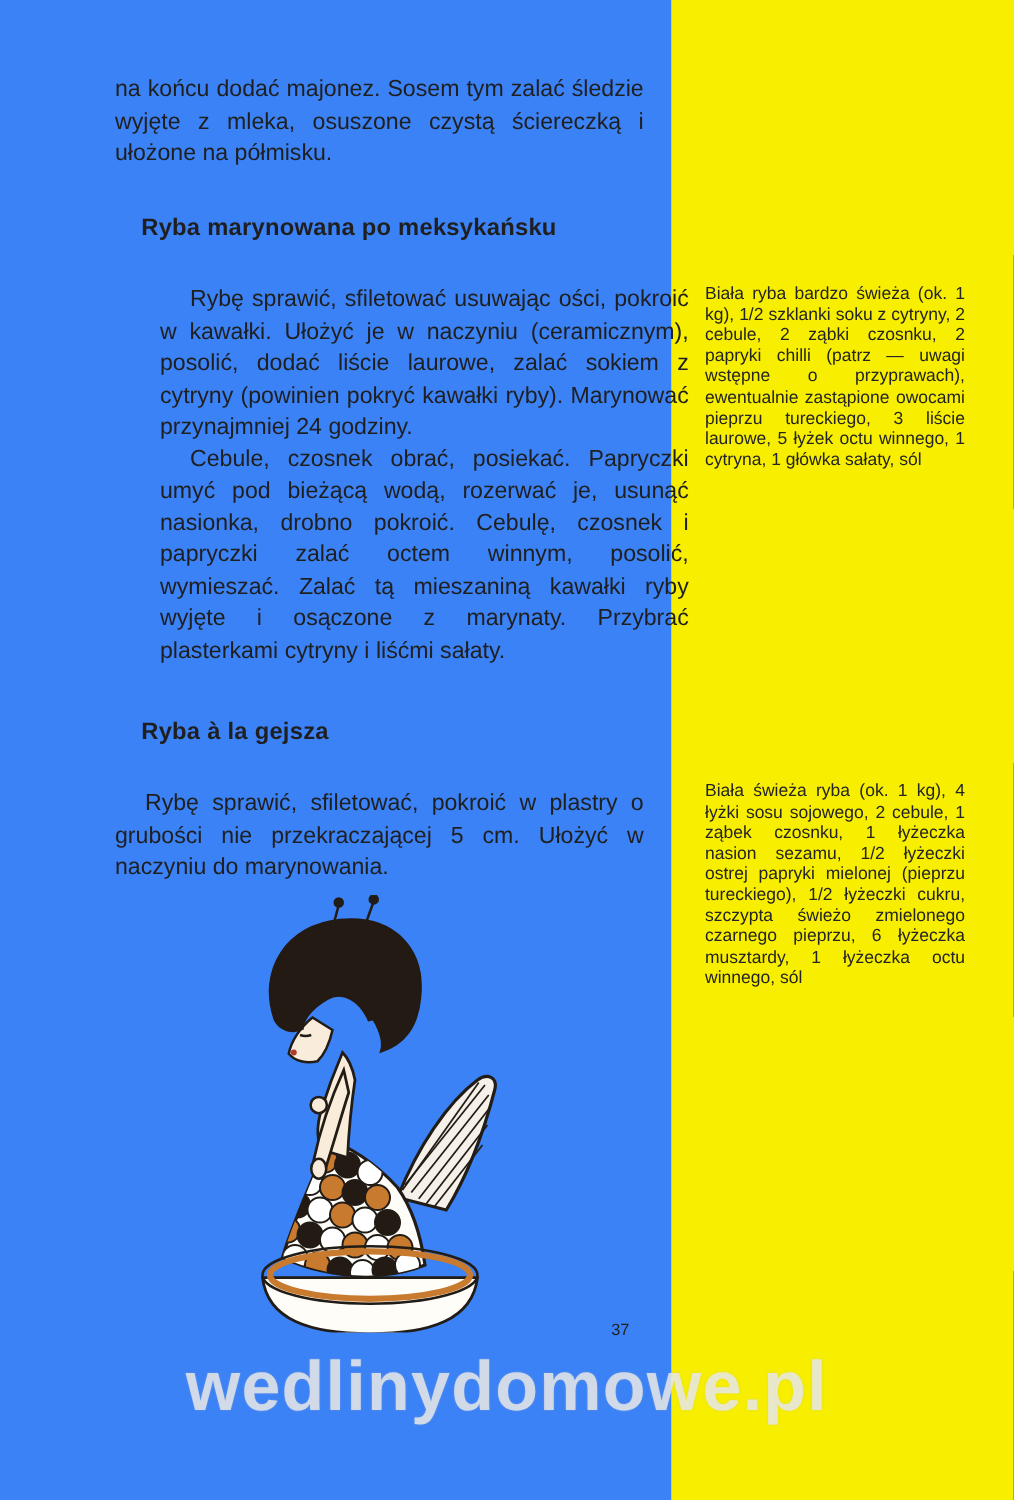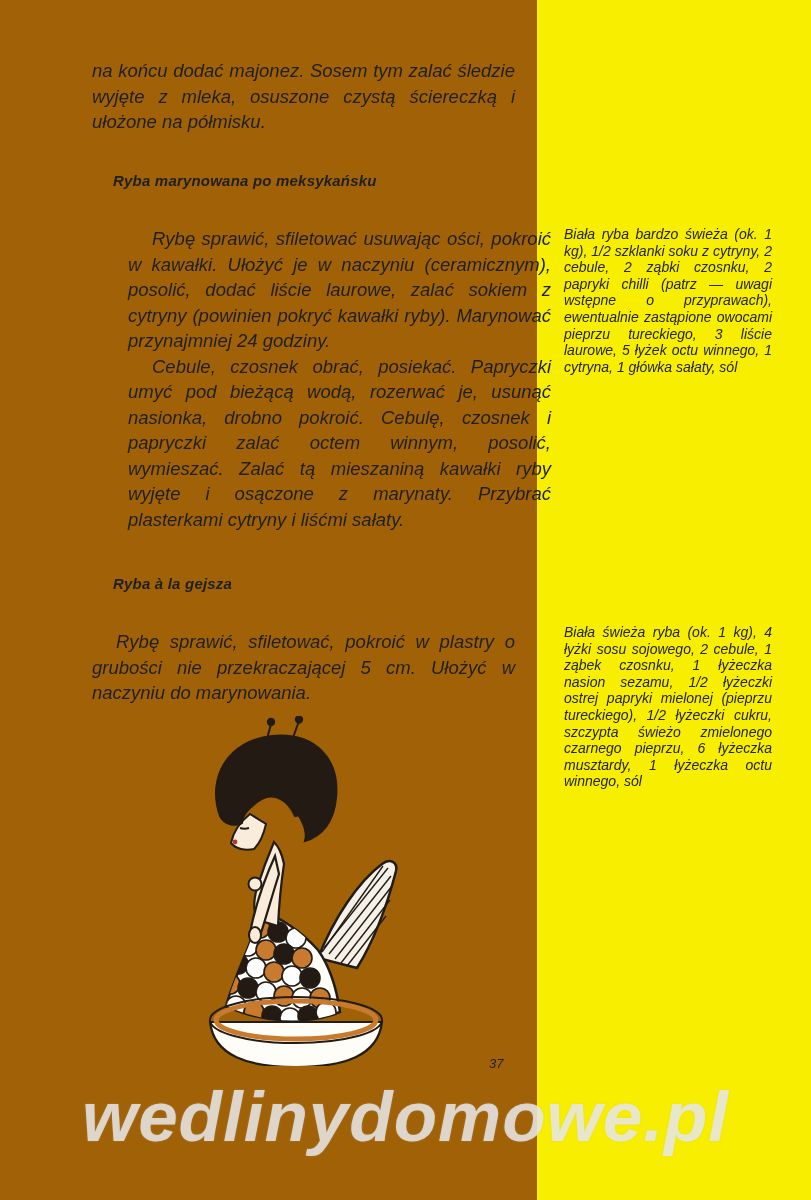--- a/index.html
+++ b/index.html
@@ -1,41 +1,40 @@
 <!DOCTYPE html>
 <html lang="pl"><head>
 <meta charset="utf-8">
 <style>
   html,body { margin:0; padding:0; background:#777; }
   .page {
     position:relative;
     width:811px; height:1200px;
     margin:0 auto;
-    background:#a16207;
+    background:#3b82f6;
     overflow:hidden;
     font-family:"Liberation Sans", sans-serif;
     color:#1f1f1f;
-    font-style:italic;
   }
   .yellow-strip {
     position:absolute;
     left:537px; top:0;
     width:274px; height:1200px;
     background:#f7ee00;
   }
   .main-col { position:absolute; left:92px; width:423px;margin-left:36px; }
   .para {
     font-size:18.5px;
     line-height:25.5px;
     text-align:justify;
     margin:0;
   }
   .para.indent { text-indent:24px; }
   .recipe-title {
-    font-size:15px;
+    font-size:19px;
     font-weight:bold;
     margin:0;
     padding-left:21px;
     letter-spacing:0.2px;
   }
   .sidebar-block {
     position:absolute;
     left:564px;
     width:208px;
     font-size:14px;
@@ -51,21 +50,21 @@
   .page-number {
     position:absolute;
     left:489px; top:1056px;
     font-size:13px;
   }
   .watermark {
     position:absolute;
     left:0; top:1076px;
     width:100%;
     text-align:center;
-    font-size:71px;
+    font-size:56px;
     font-weight:bold;
     letter-spacing:1px;
     color:rgba(233,233,233,0.82);
     text-shadow:0 0 2px rgba(190,190,190,0.35);
     pointer-events:none;
     white-space:nowrap;
   }
 </style>
 </head>
 <body>

